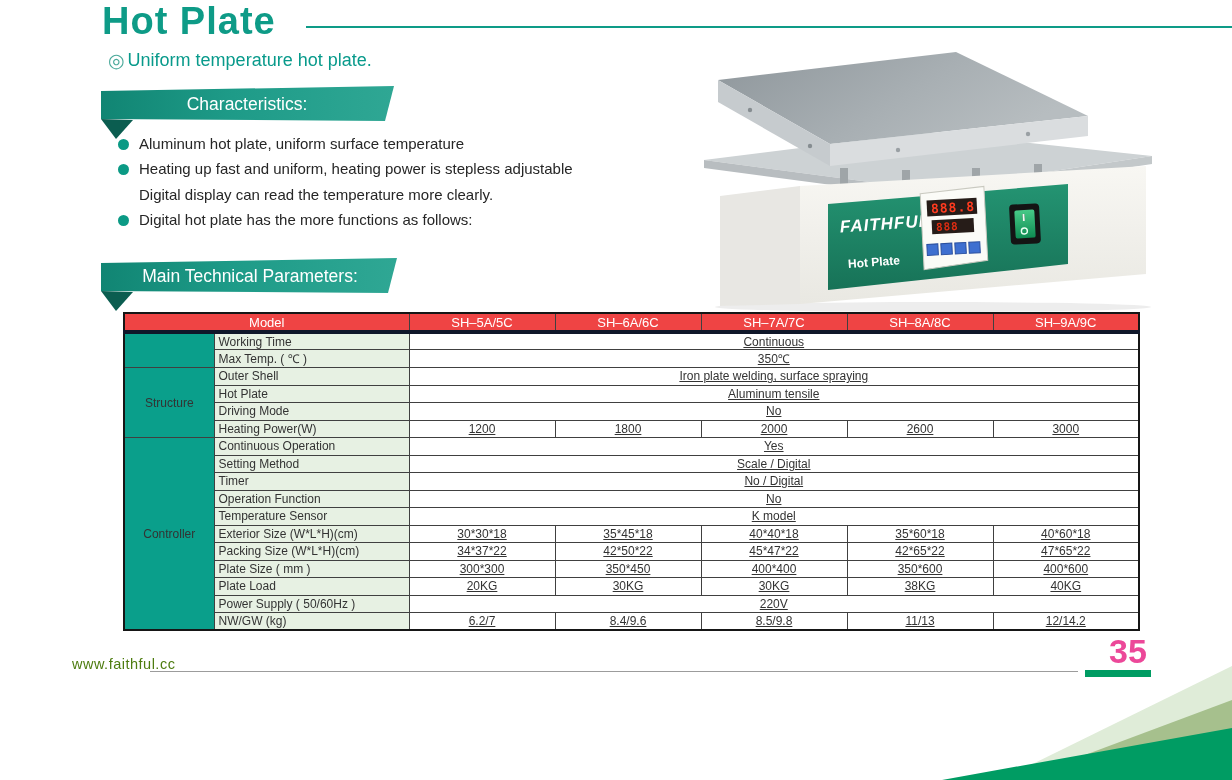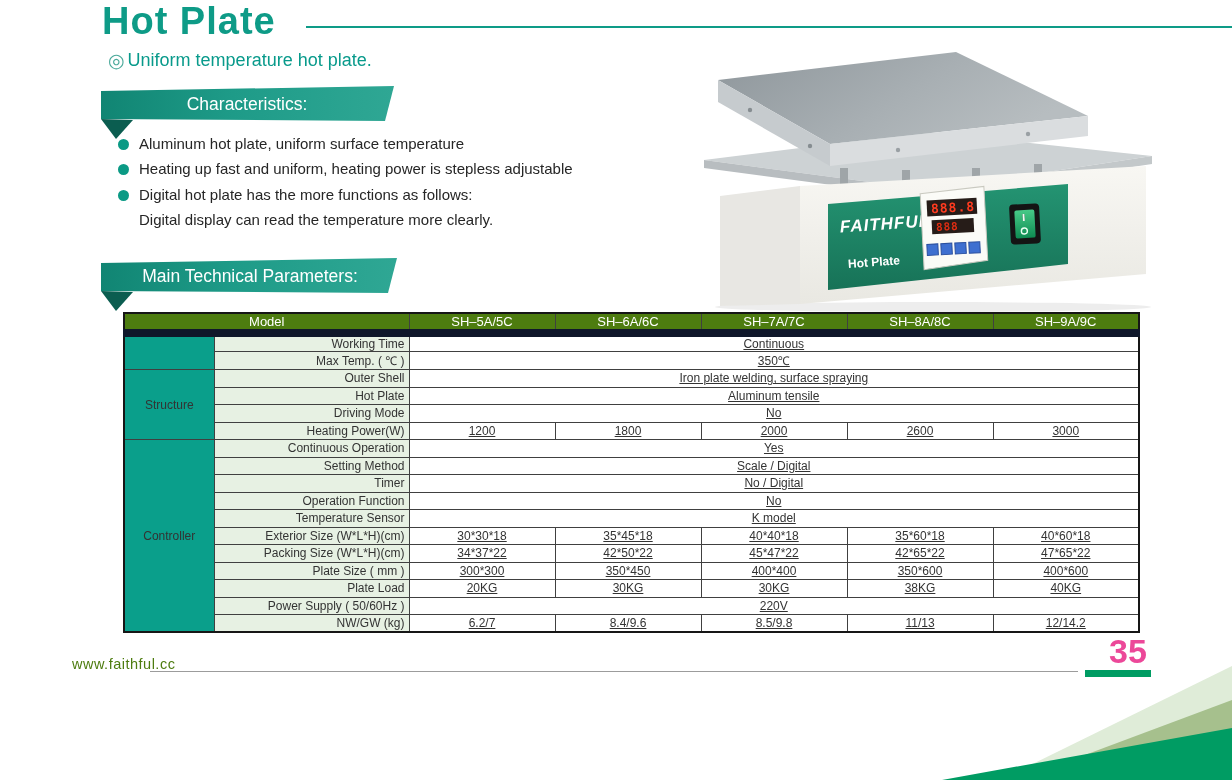--- a/index.html
+++ b/index.html
@@ -27,25 +27,25 @@
   .char-row .dot.hidden { visibility:hidden; }
   .char-row .txt { font-size:15px; color:#262626; }
 
   
   .spec-table-wrap { position:absolute; left:123px; top:312px; }
   table.spec { border-collapse:collapse; table-layout:fixed; width:1015px;
                border:2px solid #161616; }
   table.spec th, table.spec td { border:1px solid #404040; height:17.5px; padding:0 4px;
                font-size:12px; color:#333; vertical-align:middle; overflow:hidden;
                white-space:nowrap; }
-  table.spec thead th { background:#4d7c0f; color:#ffffff; font-weight:400; font-size:13px;
-               text-align:center; height:19px; border-bottom:8px solid #0f172a; }
+  table.spec thead th { background:#ef4444; color:#ffffff; font-weight:400; font-size:13px;
+               text-align:center; height:19px; border-bottom:4px solid #0f172a; }
   td.group { background:#0A9F8B; color:#ffffff; text-align:center; font-size:12.5px;
              border:1px solid #161616; }
-  td.param { background:#E7F1E3; text-align:right; padding-left:8px; font-size:12.5px; }
+  td.param { background:#E7F1E3; text-align:left; padding-left:8px; font-size:12.5px; }
   td.value, td.span { background:#ffffff; text-align:center;text-decoration:underline; }
 
   
   .website { position:absolute; left:72px; top:656px; font-size:14.5px; color:#4d7c0f;
              letter-spacing:.5px; }
   .footer-rule { position:absolute; left:150px; top:671px; width:928px; height:1px; background:#9c9c9c; }
   .page-number { position:absolute; left:1100px; top:632px; width:56px; text-align:center;
                  font-size:34px; font-weight:bold; color:#ec4899; }
   .page-number-bar { position:absolute; left:1085px; top:670px; width:66px; height:7px; background:#009C63; }
 
@@ -80,26 +80,26 @@
   <div class="char-list">
     <div class="char-row">
       <span class="dot"></span>
       <span class="txt">Aluminum hot plate, uniform surface temperature</span>
     </div>
     <div class="char-row">
       <span class="dot"></span>
       <span class="txt">Heating up fast and uniform, heating power is stepless adjustable</span>
     </div>
     <div class="char-row">
+      <span class="dot hidden"></span>
+      <span class="txt">Digital display can read the temperature more clearly.</span>
+    </div>
+    <div class="char-row">
       <span class="dot"></span>
       <span class="txt">Digital hot plate has the more functions as follows:</span>
-    </div>
-    <div class="char-row">
-      <span class="dot hidden"></span>
-      <span class="txt">Digital display can read the temperature more clearly.</span>
     </div>
   </div>
 
   <svg class="ribbon" style="left:95px; top:258px;" viewBox="0 0 330 58">
     <polygon points="6,33 21,53 38,34" fill="#0B5D50"></polygon>
     <polygon points="6,5 302,0 293,35 6,33" fill="url(#ribGrad)"></polygon>
     <text x="155" y="24" text-anchor="middle">Main Technical Parameters:</text>
   </svg>
 
   <svg class="product" viewBox="0 0 490 285">

